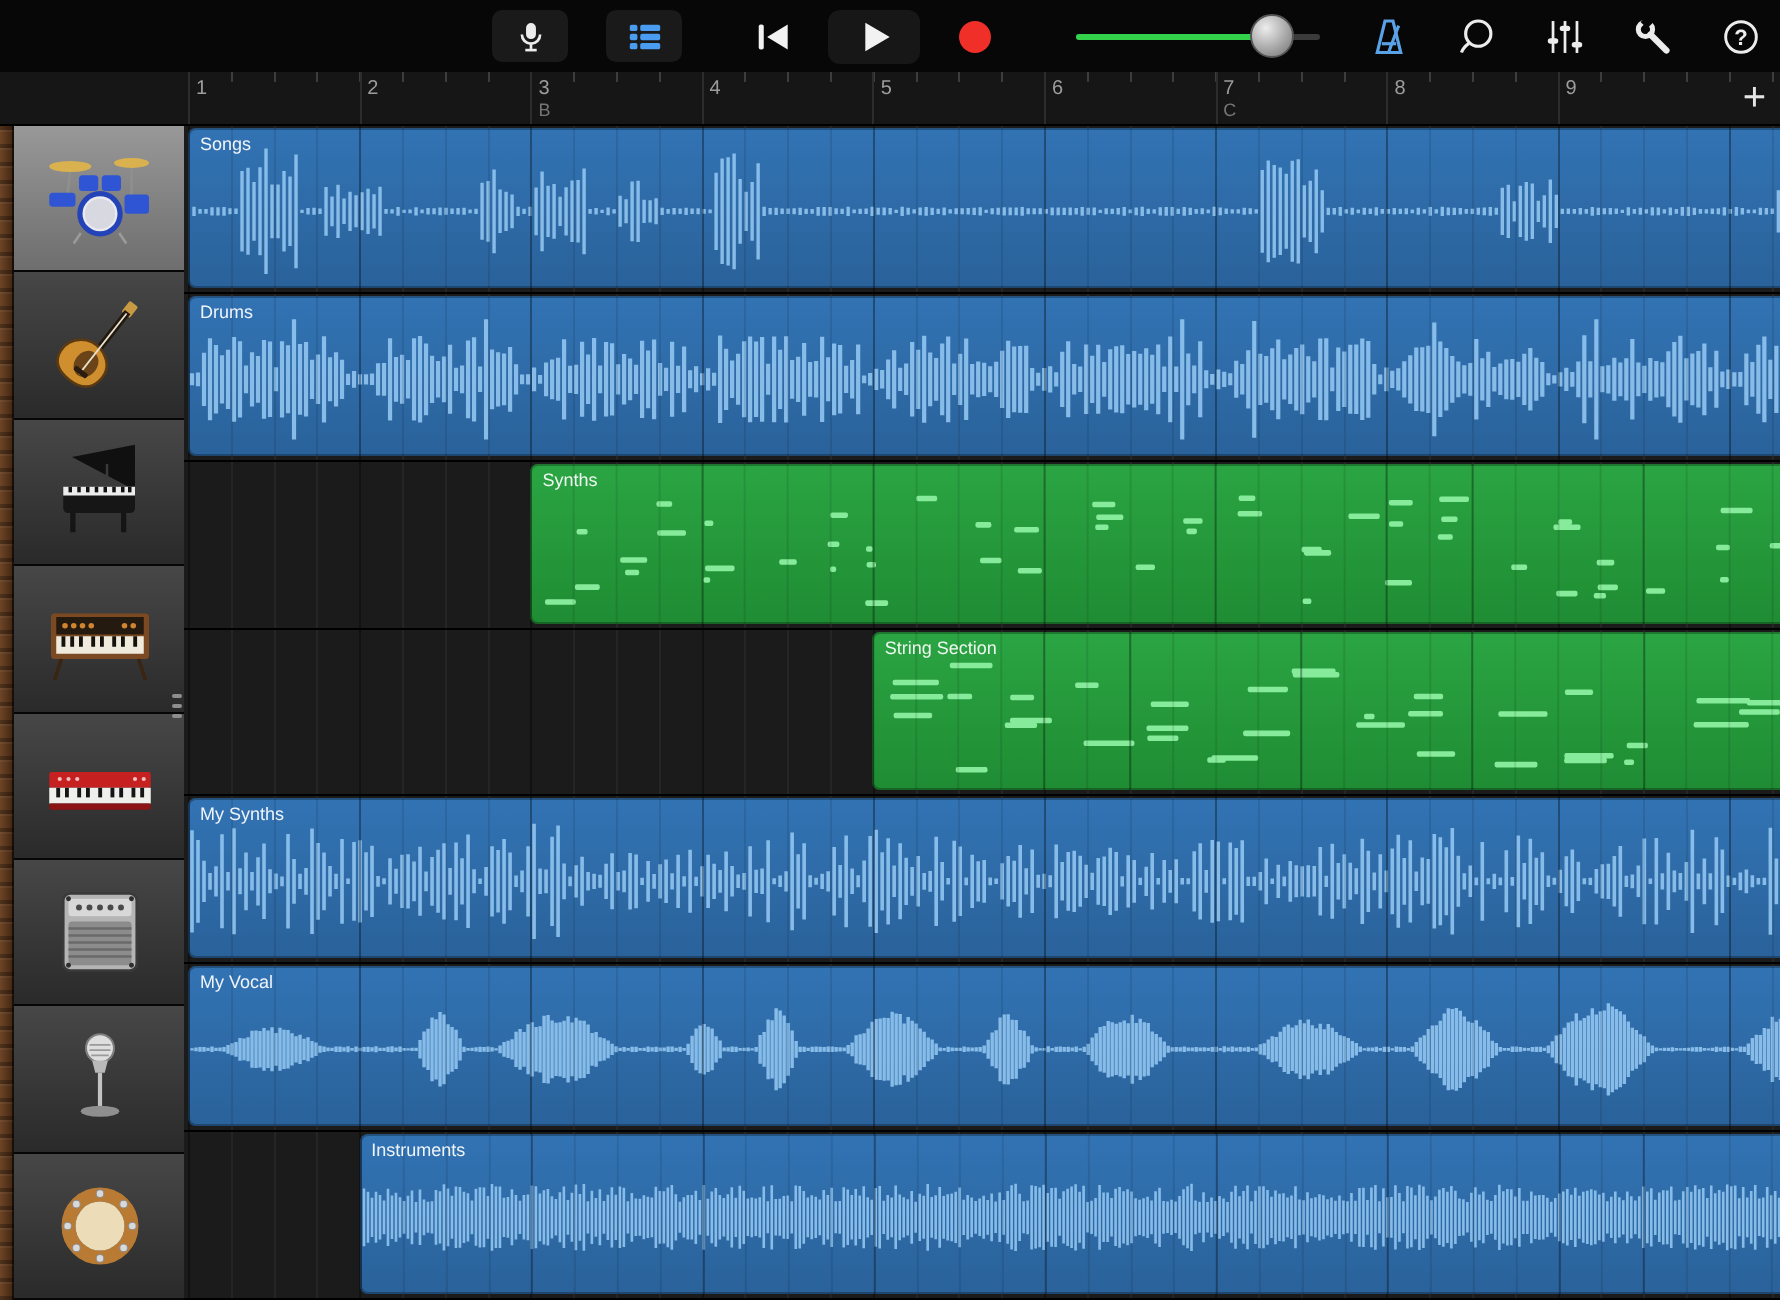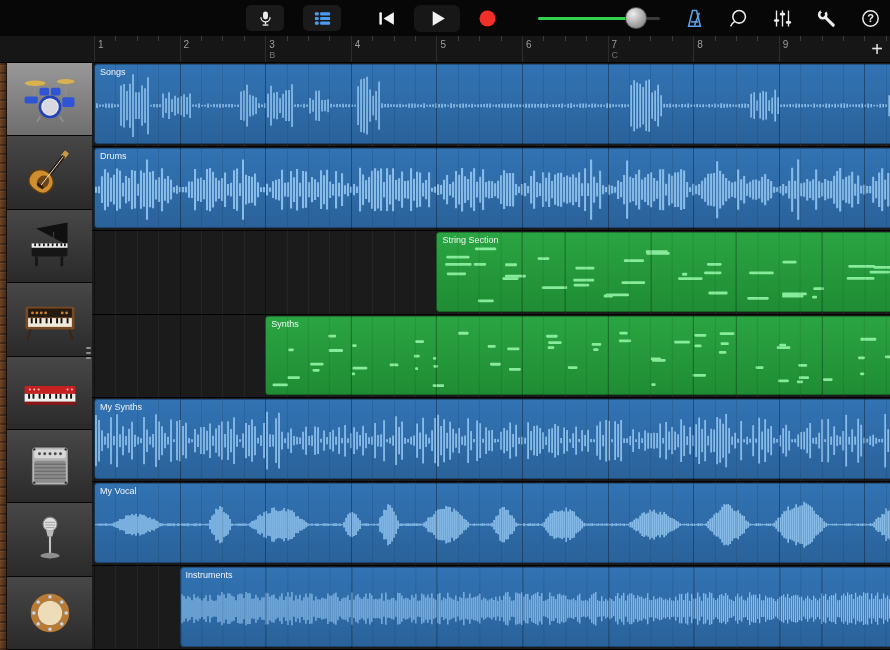--- a/index.html
+++ b/index.html
@@ -395,63 +395,20 @@
           <svg viewBox="0 0 813 69" preserveAspectRatio="none">
             <path d="M3.0,34.0V38.0M6.0,35.0V37.0M9.0,35.0V37.0M12.0,34.2V37.8M15.0,34.2V37.8M18.0,34.1V37.9M21.0,34.7V37.3M24.0,34.8V37.2M27.0,18.6V53.4M30.0,17.2V54.8M33.0,23.3V48.7M36.0,17.0V55.0M39.0,8.9V63.1M42.0,24.4V47.6M45.0,24.4V47.6M48.0,18.6V53.4M51.0,21.0V51.0M54.0,11.4V60.6M57.0,35.3V36.7M60.0,34.6V37.4M63.0,34.5V37.5M66.0,34.8V37.2M69.0,25.5V46.5M72.0,29.6V42.4M75.0,24.5V47.5M78.0,30.5V41.5M81.0,27.5V44.5M84.0,29.1V42.9M87.0,27.8V44.2M90.0,26.2V45.8M93.0,28.6V43.4M96.0,25.4V46.6M99.0,35.0V37.0M102.0,35.1V36.9M105.0,34.1V37.9M108.0,35.3V36.7M111.0,35.2V36.8M114.0,34.2V37.8M117.0,35.2V36.8M120.0,34.6V37.4M123.0,34.7V37.3M126.0,34.3V37.7M129.0,34.5V37.5M132.0,34.8V37.2M135.0,34.6V37.4M138.0,34.5V37.5M141.0,35.2V36.8M144.0,34.9V37.1M147.0,23.7V48.3M150.0,22.9V49.1M153.0,17.9V54.1M156.0,26.6V45.4M159.0,27.5V44.5M162.0,28.7V43.3M165.0,34.0V38.0M168.0,34.9V37.1M171.0,34.0V38.0M174.0,25.7V46.3M177.0,18.8V53.2M180.0,24.9V47.1M183.0,24.2V47.8M186.0,29.7V42.3M189.0,25.6V46.4M192.0,22.7V49.3M195.0,22.5V49.5M198.0,17.5V54.5M201.0,35.0V37.0M204.0,34.6V37.4M207.0,35.3V36.7M210.0,34.3V37.7M213.0,35.1V36.9M216.0,29.3V42.7M219.0,30.8V41.2M222.0,23.1V48.9M225.0,22.8V49.2M228.0,31.0V41.0M231.0,31.2V40.8M234.0,30.4V41.6M237.0,34.4V37.6M240.0,35.0V37.0M243.0,34.6V37.4M246.0,34.8V37.2M249.0,34.4V37.6M252.0,34.8V37.2M255.0,34.7V37.3M258.0,35.0V37.0M261.0,35.2V36.8M264.0,19.3V52.7M267.0,13.2V58.8M270.0,12.6V59.4M273.0,11.0V61.0M276.0,22.0V50.0M279.0,27.5V44.5M282.0,23.3V48.7M285.0,15.2V56.8M288.0,34.0V38.0M291.0,34.6V37.4M294.0,34.4V37.6M297.0,34.8V37.2M300.0,34.8V37.2M303.0,34.7V37.3M306.0,34.4V37.6M309.0,34.9V37.1M312.0,35.0V37.0M315.0,34.1V37.9M318.0,34.1V37.9M321.0,34.1V37.9M324.0,34.7V37.3M327.0,34.9V37.1M330.0,34.0V38.0M333.0,35.2V36.8M336.0,34.9V37.1M339.0,34.8V37.2M342.0,34.0V38.0M345.0,34.5V37.5M348.0,34.3V37.7M351.0,34.6V37.4M354.0,35.3V36.7M357.0,34.0V38.0M360.0,34.5V37.5M363.0,35.1V36.9M366.0,34.3V37.7M369.0,34.1V37.9M372.0,34.4V37.6M375.0,34.9V37.1M378.0,34.3V37.7M381.0,35.1V36.9M384.0,34.7V37.3M387.0,34.7V37.3M390.0,34.6V37.4M393.0,34.4V37.6M396.0,34.2V37.8M399.0,35.3V36.7M402.0,34.7V37.3M405.0,34.5V37.5M408.0,34.2V37.8M411.0,34.3V37.7M414.0,34.3V37.7M417.0,34.1V37.9M420.0,34.7V37.3M423.0,34.7V37.3M426.0,34.7V37.3M429.0,35.0V37.0M432.0,34.3V37.7M435.0,34.3V37.7M438.0,34.4V37.6M441.0,34.3V37.7M444.0,34.6V37.4M447.0,34.1V37.9M450.0,34.5V37.5M453.0,34.3V37.7M456.0,35.3V36.7M459.0,34.7V37.3M462.0,34.9V37.1M465.0,34.6V37.4M468.0,34.1V37.9M471.0,35.2V36.8M474.0,34.3V37.7M477.0,34.0V38.0M480.0,34.9V37.1M483.0,35.1V36.9M486.0,34.2V37.8M489.0,34.1V37.9M492.0,34.1V37.9M495.0,34.9V37.1M498.0,34.1V37.9M501.0,34.4V37.6M504.0,35.0V37.0M507.0,34.7V37.3M510.0,35.2V36.8M513.0,34.0V38.0M516.0,34.3V37.7M519.0,34.8V37.2M522.0,35.1V36.9M525.0,35.1V36.9M528.0,34.5V37.5M531.0,34.7V37.3M534.0,35.1V36.9M537.0,18.1V53.9M540.0,14.0V58.0M543.0,16.0V56.0M546.0,17.1V54.9M549.0,19.8V52.2M552.0,14.2V57.8M555.0,13.5V58.5M558.0,24.7V47.3M561.0,22.8V49.2M564.0,17.9V54.1M567.0,26.9V45.1M570.0,34.4V37.6M573.0,34.6V37.4M576.0,34.1V37.9M579.0,35.1V36.9M582.0,34.5V37.5M585.0,35.2V36.8M588.0,34.5V37.5M591.0,34.8V37.2M594.0,34.2V37.8M597.0,35.0V37.0M600.0,35.0V37.0M603.0,34.6V37.4M606.0,34.9V37.1M609.0,34.7V37.3M612.0,35.2V36.8M615.0,34.5V37.5M618.0,35.1V36.9M621.0,34.1V37.9M624.0,35.1V36.9M627.0,34.0V38.0M630.0,34.3V37.7M633.0,34.4V37.6M636.0,34.6V37.4M639.0,35.0V37.0M642.0,34.9V37.1M645.0,34.5V37.5M648.0,34.3V37.7M651.0,34.1V37.9M654.0,34.5V37.5M657.0,25.8V46.2M660.0,24.5V47.5M663.0,31.6V40.4M666.0,24.9V47.1M669.0,23.3V48.7M672.0,24.0V48.0M675.0,31.4V40.6M678.0,29.0V43.0M681.0,22.3V49.7M684.0,28.8V43.2M687.0,34.9V37.1M690.0,34.8V37.2M693.0,35.0V37.0M696.0,34.6V37.4M699.0,35.0V37.0M702.0,34.1V37.9M705.0,34.4V37.6M708.0,34.7V37.3M711.0,34.6V37.4M714.0,34.8V37.2M717.0,35.3V36.7M720.0,34.2V37.8M723.0,35.0V37.0M726.0,34.5V37.5M729.0,35.1V36.9M732.0,34.2V37.8M735.0,34.3V37.7M738.0,35.1V36.9M741.0,34.3V37.7M744.0,35.0V37.0M747.0,34.1V37.9M750.0,34.0V38.0M753.0,34.4V37.6M756.0,35.0V37.0M759.0,35.1V36.9M762.0,34.8V37.2M765.0,34.7V37.3M768.0,34.2V37.8M771.0,35.0V37.0M774.0,34.1V37.9M777.0,34.6V37.4M780.0,35.2V36.8M783.0,35.2V36.8M786.0,34.4V37.6M789.0,34.6V37.4M792.0,34.8V37.2M795.0,26.9V45.1M798.0,28.8V43.2M801.0,29.9V42.1M804.0,25.9V46.1M807.0,30.7V41.3M810.0,24.6V47.4M813.0,25.8V46.2" stroke="#8fc3ef" stroke-width="1.7" fill="none" opacity="0.92"></path>
           </svg>
         </div>
       </div>
       <div class="lane">
         <div class="region audio" style="left: 2px; width: 813.2px; --gx: 0px; background: linear-gradient(rgb(50, 115, 180), rgb(42, 98, 154));">
           <span class="region-label">Drums</span>
           <svg viewBox="0 0 813 69" preserveAspectRatio="none">
             <path d="M2.0,33.4V38.6M5.0,33.0V39.0M8.0,24.5V47.5M11.0,18.3V53.7M14.0,21.2V50.8M17.0,25.6V46.4M20.0,23.2V48.8M23.0,17.7V54.3M26.0,19.5V52.5M29.0,30.0V42.0M32.0,24.3V47.7M35.0,25.9V46.1M38.0,19.0V53.0M41.0,19.7V52.3M44.0,30.8V41.2M47.0,19.5V52.5M50.0,21.3V50.7M53.0,10.0V62.0M56.0,20.7V51.3M59.0,19.9V52.1M62.0,27.5V44.5M65.0,25.3V46.7M68.0,17.4V54.6M71.0,26.5V45.5M74.0,24.3V47.7M77.0,27.5V44.5M80.0,33.6V38.4M83.0,32.4V39.6M86.0,33.8V38.2M89.0,33.8V38.2M92.0,33.5V38.5M95.0,29.0V43.0M98.0,28.9V43.1M101.0,18.2V53.8M104.0,26.3V45.7M107.0,25.4V46.6M110.0,27.7V44.3M113.0,18.2V53.8M116.0,17.3V54.7M119.0,20.5V51.5M122.0,25.8V46.2M125.0,28.1V43.9M128.0,26.1V45.9M131.0,21.1V50.9M134.0,31.0V41.0M137.0,30.0V42.0M140.0,19.2V52.8M143.0,17.8V54.2M146.0,30.5V41.5M149.0,10.0V62.0M152.0,23.1V48.9M155.0,24.3V47.7M158.0,24.8V47.2M161.0,22.0V50.0M164.0,29.5V42.5M167.0,33.9V38.1M170.0,33.8V38.2M173.0,30.9V41.1M176.0,34.1V37.9M179.0,28.7V43.3M182.0,27.4V44.6M185.0,26.7V45.3M188.0,18.7V53.3M191.0,30.1V41.9M194.0,29.7V42.3M197.0,19.8V52.2M200.0,25.3V46.7M203.0,18.1V53.9M206.0,30.0V42.0M209.0,19.9V52.1M212.0,20.4V51.6M215.0,29.5V42.5M218.0,25.1V46.9M221.0,27.0V45.0M224.0,29.7V42.3M227.0,19.3V52.7M230.0,23.5V48.5M233.0,18.8V53.2M236.0,28.9V43.1M239.0,31.0V41.0M242.0,19.8V52.2M245.0,30.1V41.9M248.0,21.8V50.2M251.0,32.1V39.9M254.0,30.4V41.6M257.0,33.4V38.6M260.0,31.2V40.8M263.0,33.2V38.8M266.0,17.1V54.9M269.0,22.8V49.2M272.0,27.9V44.1M275.0,25.0V47.0M278.0,19.6V52.4M281.0,17.5V54.5M284.0,19.7V52.3M287.0,17.7V54.3M290.0,29.3V42.7M293.0,17.5V54.5M296.0,23.2V48.8M299.0,17.4V54.6M302.0,27.6V44.4M305.0,26.2V45.8M308.0,20.3V51.7M311.0,28.5V43.5M314.0,28.1V43.9M317.0,17.6V54.4M320.0,26.5V45.5M323.0,20.5V51.5M326.0,21.2V50.8M329.0,30.1V41.9M332.0,27.7V44.3M335.0,20.9V51.1M338.0,34.3V37.7M341.0,33.3V38.7M344.0,31.4V40.6M347.0,32.0V40.0M350.0,27.4V44.6M353.0,23.4V48.6M356.0,31.0V41.0M359.0,29.2V42.8M362.0,19.9V52.1M365.0,23.2V48.8M368.0,17.2V54.8M371.0,24.4V47.6M374.0,26.8V45.2M377.0,20.5V51.5M380.0,17.5V54.5M383.0,29.2V42.8M386.0,24.9V47.1M389.0,18.4V53.6M392.0,29.4V42.6M395.0,28.3V43.7M398.0,28.8V43.2M401.0,30.4V41.6M404.0,28.4V43.6M407.0,23.6V48.4M410.0,19.3V52.7M413.0,21.8V50.2M416.0,21.6V50.4M419.0,21.5V50.5M422.0,31.1V40.9M425.0,33.2V38.8M428.0,31.1V40.9M431.0,30.3V41.7M434.0,32.9V39.1M437.0,24.1V47.9M440.0,19.6V52.4M443.0,29.4V42.6M446.0,30.5V41.5M449.0,21.0V51.0M452.0,25.8V46.2M455.0,21.1V50.9M458.0,28.5V43.5M461.0,23.0V49.0M464.0,21.7V50.3M467.0,21.3V50.7M470.0,25.1V46.9M473.0,23.8V48.2M476.0,25.0V47.0M479.0,22.6V49.4M482.0,25.4V46.6M485.0,20.9V51.1M488.0,30.5V41.5M491.0,17.5V54.5M494.0,30.5V41.5M497.0,10.0V62.0M500.0,24.8V47.2M503.0,30.0V42.0M506.0,19.6V52.4M509.0,32.1V39.9M512.0,33.7V38.3M515.0,31.7V40.3M518.0,32.7V39.3M521.0,33.4V38.6M524.0,28.0V44.0M527.0,29.4V42.6M530.0,23.4V48.6M533.0,10.8V61.2M536.0,24.9V47.1M539.0,25.9V46.1M542.0,22.6V49.4M545.0,18.8V53.2M548.0,27.3V44.7M551.0,25.3V46.7M554.0,22.5V49.5M557.0,20.9V51.1M560.0,26.0V46.0M563.0,28.2V43.8M566.0,18.4V53.6M569.0,18.3V53.7M572.0,30.9V41.1M575.0,22.3V49.7M578.0,24.0V48.0M581.0,21.1V50.9M584.0,21.0V51.0M587.0,18.4V53.6M590.0,19.4V52.6M593.0,29.4V42.6M596.0,33.9V38.1M599.0,30.9V41.1M602.0,32.3V39.7M605.0,31.2V40.8M608.0,28.2V43.8M611.0,25.6V46.4M614.0,22.3V49.7M617.0,22.1V49.9M620.0,21.5V50.5M623.0,11.4V60.6M626.0,19.7V52.3M629.0,22.5V49.5M632.0,25.9V46.1M635.0,28.3V43.7M638.0,29.9V42.1M641.0,28.9V43.1M644.0,18.6V53.4M647.0,26.9V45.1M650.0,24.1V47.9M653.0,30.7V41.3M656.0,29.2V42.8M659.0,27.4V44.6M662.0,27.2V44.8M665.0,28.4V43.6M668.0,24.9V47.1M671.0,22.5V49.5M674.0,26.7V45.3M677.0,28.5V43.5M680.0,33.4V38.6M683.0,34.2V37.8M686.0,32.9V39.1M689.0,31.0V41.0M692.0,32.8V39.2M695.0,28.3V43.7M698.0,17.0V55.0M701.0,28.2V43.8M704.0,10.0V62.0M707.0,30.4V41.6M710.0,29.9V42.1M713.0,26.7V45.3M716.0,28.7V43.3M719.0,26.9V45.1M722.0,18.6V53.4M725.0,28.7V43.3M728.0,30.1V41.9M731.0,26.8V45.2M734.0,28.1V43.9M737.0,28.6V43.4M740.0,23.9V48.1M743.0,19.9V52.1M746.0,17.2V54.8M749.0,26.9V45.1M752.0,24.8V47.2M755.0,23.8V48.2M758.0,20.5V51.5M761.0,30.8V41.2M764.0,23.7V48.3M767.0,32.6V39.4M770.0,31.8V40.2M773.0,32.9V39.1M776.0,32.8V39.2M779.0,24.8V47.2M782.0,28.5V43.5M785.0,21.1V50.9M788.0,17.5V54.5M791.0,27.5V44.5M794.0,21.5V50.5M797.0,21.1V50.9M800.0,30.6V41.4M803.0,27.3V44.7M806.0,20.5V51.5M809.0,25.4V46.6M812.0,21.5V50.5" stroke="#8fc3ef" stroke-width="2.1" fill="none" opacity="0.92"></path>
-          </svg>
-        </div>
-      </div>
-      <div class="lane">
-        <div class="region midi" style="left: 344.4px; width: 470.8px; --gx: -342.4px; background: linear-gradient(rgb(43, 165, 67), rgb(31, 140, 51));">
-          <span class="region-label">String Section</span>
-          <svg viewBox="0 0 471 69" preserveAspectRatio="none">
-            <rect x="10.8" y="34.9" width="19.3" height="2.4" rx="1" fill="#86eb9a"></rect>
-            <rect x="9.1" y="26.8" width="26.5" height="2.4" rx="1" fill="#86eb9a"></rect>
-            <rect x="10.3" y="20.6" width="23.2" height="2.4" rx="1" fill="#86eb9a"></rect>
-            <rect x="38.9" y="13.3" width="21.4" height="2.4" rx="1" fill="#86eb9a"></rect>
-            <rect x="41.9" y="58.3" width="15.9" height="2.4" rx="1" fill="#86eb9a"></rect>
-            <rect x="37.7" y="26.7" width="12.4" height="2.4" rx="1" fill="#86eb9a"></rect>
-            <rect x="66.4" y="39.1" width="16.2" height="2.4" rx="1" fill="#86eb9a"></rect>
-            <rect x="69.1" y="27.1" width="12.0" height="2.4" rx="1" fill="#86eb9a"></rect>
-            <rect x="69.0" y="37.0" width="21.0" height="2.4" rx="1" fill="#86eb9a"></rect>
-            <rect x="101.6" y="21.8" width="11.8" height="2.4" rx="1" fill="#86eb9a"></rect>
-            <rect x="105.8" y="46.9" width="25.5" height="2.4" rx="1" fill="#86eb9a"></rect>
-            <rect x="137.7" y="44.7" width="15.6" height="2.4" rx="1" fill="#86eb9a"></rect>
-            <rect x="137.3" y="40.4" width="21.0" height="2.4" rx="1" fill="#86eb9a"></rect>
-            <rect x="139.4" y="30.0" width="19.1" height="2.4" rx="1" fill="#86eb9a"></rect>
-            <rect x="167.7" y="54.1" width="9.3" height="2.4" rx="1" fill="#86eb9a"></rect>
-            <rect x="169.8" y="53.2" width="23.4" height="2.4" rx="1" fill="#86eb9a"></rect>
-            <rect x="185.6" y="42.6" width="23.6" height="2.4" rx="1" fill="#86eb9a"></rect>
-            <rect x="187.9" y="23.6" width="20.2" height="2.4" rx="1" fill="#86eb9a"></rect>
-            <rect x="209.9" y="15.8" width="22.0" height="2.4" rx="1" fill="#86eb9a"></rect>
-            <rect x="210.5" y="17.3" width="23.3" height="2.4" rx="1" fill="#86eb9a"></rect>
-            <rect x="246.1" y="35.3" width="5.3" height="2.4" rx="1" fill="#86eb9a"></rect>
-            <rect x="242.2" y="39.0" width="24.4" height="2.4" rx="1" fill="#86eb9a"></rect>
-            <rect x="268.2" y="34.1" width="17.4" height="2.4" rx="1" fill="#86eb9a"></rect>
-            <rect x="271.0" y="26.7" width="14.7" height="2.4" rx="1" fill="#86eb9a"></rect>
-            <rect x="272.5" y="51.5" width="19.2" height="2.4" rx="1" fill="#86eb9a"></rect>
-            <rect x="313.3" y="34.2" width="24.6" height="2.4" rx="1" fill="#86eb9a"></rect>
-            <rect x="311.4" y="56.1" width="21.5" height="2.4" rx="1" fill="#86eb9a"></rect>
-            <rect x="346.3" y="52.3" width="24.7" height="2.4" rx="1" fill="#86eb9a"></rect>
-            <rect x="346.2" y="54.3" width="21.4" height="2.4" rx="1" fill="#86eb9a"></rect>
-            <rect x="346.6" y="24.8" width="14.1" height="2.4" rx="1" fill="#86eb9a"></rect>
-            <rect x="377.5" y="47.8" width="10.6" height="2.4" rx="1" fill="#86eb9a"></rect>
-            <rect x="376.2" y="55.1" width="5.0" height="2.4" rx="1" fill="#86eb9a"></rect>
-            <rect x="412.4" y="28.5" width="26.9" height="2.4" rx="1" fill="#86eb9a"></rect>
-            <rect x="411.0" y="38.9" width="27.6" height="2.4" rx="1" fill="#86eb9a"></rect>
-            <rect x="437.6" y="29.4" width="28.2" height="2.4" rx="1" fill="#86eb9a"></rect>
-            <rect x="433.7" y="33.4" width="20.4" height="2.4" rx="1" fill="#86eb9a"></rect>
           </svg>
         </div>
       </div>
       <div class="lane">
         <div class="region midi" style="left: 173.2px; width: 642px; --gx: -171.2px; background: linear-gradient(rgb(43, 165, 67), rgb(31, 140, 51));">
           <span class="region-label">Synths</span>
           <svg viewBox="0 0 642 69" preserveAspectRatio="none">
             <rect x="7.5" y="58.4" width="15.4" height="2.4" rx="1" fill="#86eb9a"></rect>
             <rect x="22.4" y="52.0" width="12.5" height="2.4" rx="1" fill="#86eb9a"></rect>
             <rect x="23.3" y="28.1" width="5.5" height="2.4" rx="1" fill="#86eb9a"></rect>
@@ -501,20 +458,63 @@
             <rect x="533.3" y="41.4" width="8.9" height="2.4" rx="1" fill="#86eb9a"></rect>
             <rect x="558.0" y="53.7" width="9.6" height="2.4" rx="1" fill="#86eb9a"></rect>
             <rect x="595.3" y="18.9" width="16.0" height="2.4" rx="1" fill="#86eb9a"></rect>
             <rect x="593.0" y="34.9" width="7.0" height="2.4" rx="1" fill="#86eb9a"></rect>
             <rect x="595.0" y="48.8" width="4.4" height="2.4" rx="1" fill="#86eb9a"></rect>
             <rect x="619.9" y="34.1" width="13.9" height="2.4" rx="1" fill="#86eb9a"></rect>
           </svg>
         </div>
       </div>
       <div class="lane">
+        <div class="region midi" style="left: 344.4px; width: 470.8px; --gx: -342.4px; background: linear-gradient(rgb(43, 165, 67), rgb(31, 140, 51));">
+          <span class="region-label">String Section</span>
+          <svg viewBox="0 0 471 69" preserveAspectRatio="none">
+            <rect x="10.8" y="34.9" width="19.3" height="2.4" rx="1" fill="#86eb9a"></rect>
+            <rect x="9.1" y="26.8" width="26.5" height="2.4" rx="1" fill="#86eb9a"></rect>
+            <rect x="10.3" y="20.6" width="23.2" height="2.4" rx="1" fill="#86eb9a"></rect>
+            <rect x="38.9" y="13.3" width="21.4" height="2.4" rx="1" fill="#86eb9a"></rect>
+            <rect x="41.9" y="58.3" width="15.9" height="2.4" rx="1" fill="#86eb9a"></rect>
+            <rect x="37.7" y="26.7" width="12.4" height="2.4" rx="1" fill="#86eb9a"></rect>
+            <rect x="66.4" y="39.1" width="16.2" height="2.4" rx="1" fill="#86eb9a"></rect>
+            <rect x="69.1" y="27.1" width="12.0" height="2.4" rx="1" fill="#86eb9a"></rect>
+            <rect x="69.0" y="37.0" width="21.0" height="2.4" rx="1" fill="#86eb9a"></rect>
+            <rect x="101.6" y="21.8" width="11.8" height="2.4" rx="1" fill="#86eb9a"></rect>
+            <rect x="105.8" y="46.9" width="25.5" height="2.4" rx="1" fill="#86eb9a"></rect>
+            <rect x="137.7" y="44.7" width="15.6" height="2.4" rx="1" fill="#86eb9a"></rect>
+            <rect x="137.3" y="40.4" width="21.0" height="2.4" rx="1" fill="#86eb9a"></rect>
+            <rect x="139.4" y="30.0" width="19.1" height="2.4" rx="1" fill="#86eb9a"></rect>
+            <rect x="167.7" y="54.1" width="9.3" height="2.4" rx="1" fill="#86eb9a"></rect>
+            <rect x="169.8" y="53.2" width="23.4" height="2.4" rx="1" fill="#86eb9a"></rect>
+            <rect x="185.6" y="42.6" width="23.6" height="2.4" rx="1" fill="#86eb9a"></rect>
+            <rect x="187.9" y="23.6" width="20.2" height="2.4" rx="1" fill="#86eb9a"></rect>
+            <rect x="209.9" y="15.8" width="22.0" height="2.4" rx="1" fill="#86eb9a"></rect>
+            <rect x="210.5" y="17.3" width="23.3" height="2.4" rx="1" fill="#86eb9a"></rect>
+            <rect x="246.1" y="35.3" width="5.3" height="2.4" rx="1" fill="#86eb9a"></rect>
+            <rect x="242.2" y="39.0" width="24.4" height="2.4" rx="1" fill="#86eb9a"></rect>
+            <rect x="268.2" y="34.1" width="17.4" height="2.4" rx="1" fill="#86eb9a"></rect>
+            <rect x="271.0" y="26.7" width="14.7" height="2.4" rx="1" fill="#86eb9a"></rect>
+            <rect x="272.5" y="51.5" width="19.2" height="2.4" rx="1" fill="#86eb9a"></rect>
+            <rect x="313.3" y="34.2" width="24.6" height="2.4" rx="1" fill="#86eb9a"></rect>
+            <rect x="311.4" y="56.1" width="21.5" height="2.4" rx="1" fill="#86eb9a"></rect>
+            <rect x="346.3" y="52.3" width="24.7" height="2.4" rx="1" fill="#86eb9a"></rect>
+            <rect x="346.2" y="54.3" width="21.4" height="2.4" rx="1" fill="#86eb9a"></rect>
+            <rect x="346.6" y="24.8" width="14.1" height="2.4" rx="1" fill="#86eb9a"></rect>
+            <rect x="377.5" y="47.8" width="10.6" height="2.4" rx="1" fill="#86eb9a"></rect>
+            <rect x="376.2" y="55.1" width="5.0" height="2.4" rx="1" fill="#86eb9a"></rect>
+            <rect x="412.4" y="28.5" width="26.9" height="2.4" rx="1" fill="#86eb9a"></rect>
+            <rect x="411.0" y="38.9" width="27.6" height="2.4" rx="1" fill="#86eb9a"></rect>
+            <rect x="437.6" y="29.4" width="28.2" height="2.4" rx="1" fill="#86eb9a"></rect>
+            <rect x="433.7" y="33.4" width="20.4" height="2.4" rx="1" fill="#86eb9a"></rect>
+          </svg>
+        </div>
+      </div>
+      <div class="lane">
         <div class="region audio" style="left: 2px; width: 813.2px; --gx: 0px; background: linear-gradient(rgb(50, 115, 180), rgb(42, 98, 154));">
           <span class="region-label">My Synths</span>
           <svg viewBox="0 0 813 69" preserveAspectRatio="none">
             <path d="M2.0,13.9V58.1M5.0,18.1V53.9M8.0,27.1V44.9M11.0,32.4V39.6M14.0,29.5V42.5M17.0,15.7V56.3M20.0,32.0V40.0M23.0,13.1V58.9M26.0,30.4V41.6M29.0,23.5V48.5M32.0,32.0V40.0M35.0,25.6V46.4M38.0,19.7V52.3M41.0,30.8V41.2M44.0,32.6V39.4M47.0,33.9V38.1M50.0,15.6V56.4M53.0,26.3V45.7M56.0,32.7V39.3M59.0,30.2V41.8M62.0,13.2V58.8M65.0,19.4V52.6M68.0,23.5V48.5M71.0,29.4V42.6M74.0,32.7V39.3M77.0,17.7V54.3M80.0,34.8V37.2M83.0,19.0V53.0M86.0,18.2V53.8M89.0,23.4V48.6M92.0,20.6V51.4M95.0,33.7V38.3M98.0,34.7V37.3M101.0,26.0V46.0M104.0,30.6V41.4M107.0,24.5V47.5M110.0,24.3V47.7M113.0,27.4V44.6M116.0,21.1V50.9M119.0,31.7V40.3M122.0,25.5V46.5M125.0,22.4V49.6M128.0,19.5V52.5M131.0,30.2V41.8M134.0,19.2V52.8M137.0,26.0V46.0M140.0,15.8V56.2M143.0,30.8V41.2M146.0,34.8V37.2M149.0,29.8V42.2M152.0,20.8V51.2M155.0,22.5V49.5M158.0,17.7V54.3M161.0,23.5V48.5M164.0,33.5V38.5M167.0,31.3V40.7M170.0,20.8V51.2M173.0,11.1V60.9M176.0,30.5V41.5M179.0,30.9V41.1M182.0,16.7V55.3M185.0,11.9V60.1M188.0,28.3V43.7M191.0,33.9V38.1M194.0,29.0V43.0M197.0,25.4V46.6M200.0,32.0V40.0M203.0,32.7V39.3M206.0,33.2V38.8M209.0,28.4V43.6M212.0,23.9V48.1M215.0,32.0V40.0M218.0,31.3V40.7M221.0,23.8V48.2M224.0,24.4V47.6M227.0,34.4V37.6M230.0,27.2V44.8M233.0,32.8V39.2M236.0,28.6V43.4M239.0,26.6V45.4M242.0,32.5V39.5M245.0,24.5V47.5M248.0,33.8V38.2M251.0,22.4V49.6M254.0,34.0V38.0M257.0,29.5V42.5M260.0,24.5V47.5M263.0,28.4V43.6M266.0,31.1V40.9M269.0,23.1V48.9M272.0,29.4V42.6M275.0,33.1V38.9M278.0,32.4V39.6M281.0,20.8V51.2M284.0,31.0V41.0M287.0,30.5V41.5M290.0,18.3V53.7M293.0,34.7V37.3M296.0,33.5V38.5M299.0,31.6V40.4M302.0,14.9V57.1M305.0,24.3V47.7M308.0,19.5V52.5M311.0,33.4V38.6M314.0,34.5V37.5M317.0,32.7V39.3M320.0,31.6V40.4M323.0,21.2V50.8M326.0,28.9V43.1M329.0,16.2V55.8M332.0,30.5V41.5M335.0,33.4V38.6M338.0,27.0V45.0M341.0,16.4V55.6M344.0,13.7V58.3M347.0,23.4V48.6M350.0,17.4V54.6M353.0,29.2V42.8M356.0,19.6V52.4M359.0,25.8V46.2M362.0,29.8V42.2M365.0,25.1V46.9M368.0,32.4V39.6M371.0,31.5V40.5M374.0,16.7V55.3M377.0,27.7V44.3M380.0,34.6V37.4M383.0,18.5V53.5M386.0,21.0V51.0M389.0,34.3V37.7M392.0,24.5V47.5M395.0,27.3V44.7M398.0,26.8V45.2M401.0,34.3V37.7M404.0,34.8V37.2M407.0,28.2V43.8M410.0,25.1V46.9M413.0,27.1V44.9M416.0,20.3V51.7M419.0,30.3V41.7M422.0,22.3V49.7M425.0,33.2V38.8M428.0,32.7V39.3M431.0,33.4V38.6M434.0,20.1V51.9M437.0,27.7V44.3M440.0,23.3V48.7M443.0,22.8V49.2M446.0,25.0V47.0M449.0,28.8V43.2M452.0,32.3V39.7M455.0,25.9V46.1M458.0,25.3V46.7M461.0,21.5V50.5M464.0,23.3V48.7M467.0,33.8V38.2M470.0,24.7V47.3M473.0,26.8V45.2M476.0,34.4V37.6M479.0,29.7V42.3M482.0,23.8V48.2M485.0,34.6V37.4M488.0,26.8V45.2M491.0,31.1V40.9M494.0,26.5V45.5M497.0,34.6V37.4M500.0,34.7V37.3M503.0,23.0V49.0M506.0,19.5V52.5M509.0,31.1V40.9M512.0,18.1V53.9M515.0,18.8V53.2M518.0,34.7V37.3M521.0,19.2V52.8M524.0,21.6V50.4M527.0,18.2V53.8M530.0,34.0V38.0M533.0,34.0V38.0M536.0,32.0V40.0M539.0,26.1V45.9M542.0,34.8V37.2M545.0,28.8V43.2M548.0,33.9V38.1M551.0,27.2V44.8M554.0,29.1V42.9M557.0,29.5V42.5M560.0,29.1V42.9M563.0,29.4V42.6M566.0,21.2V50.8M569.0,33.6V38.4M572.0,19.8V52.2M575.0,28.1V43.9M578.0,24.3V47.7M581.0,28.0V44.0M584.0,30.4V41.6M587.0,17.6V54.4M590.0,22.8V49.2M593.0,32.2V39.8M596.0,24.3V47.7M599.0,31.3V40.7M602.0,21.8V50.2M605.0,15.9V56.1M608.0,25.9V46.1M611.0,18.2V53.8M614.0,31.8V40.2M617.0,25.7V46.3M620.0,26.3V45.7M623.0,15.6V56.4M626.0,17.0V55.0M629.0,21.3V50.7M632.0,13.0V59.0M635.0,25.0V47.0M638.0,32.5V39.5M641.0,29.2V42.8M644.0,34.3V37.7M647.0,19.0V53.0M650.0,34.7V37.3M653.0,32.7V39.3M656.0,34.3V37.7M659.0,22.6V49.4M662.0,34.1V37.9M665.0,16.2V55.8M668.0,28.1V43.9M671.0,17.6V54.4M674.0,25.8V46.2M677.0,23.4V48.6M680.0,33.5V38.5M683.0,34.5V37.5M686.0,31.0V41.0M689.0,25.2V46.8M692.0,22.3V49.7M695.0,27.5V44.5M698.0,34.7V37.3M701.0,34.4V37.6M704.0,30.7V41.3M707.0,28.6V43.4M710.0,28.4V43.6M713.0,25.1V46.9M716.0,20.7V51.3M719.0,33.6V38.4M722.0,33.0V39.0M725.0,29.2V42.8M728.0,17.5V54.5M731.0,34.8V37.2M734.0,17.3V54.7M737.0,32.5V39.5M740.0,23.6V48.4M743.0,31.3V40.7M746.0,32.4V39.6M749.0,27.6V44.4M752.0,13.7V58.3M755.0,32.6V39.4M758.0,26.1V45.9M761.0,32.5V39.5M764.0,17.0V55.0M767.0,22.3V49.7M770.0,33.5V38.5M773.0,34.4V37.6M776.0,32.2V39.8M779.0,30.9V41.1M782.0,33.4V38.6M785.0,34.6V37.4M788.0,34.4V37.6M791.0,12.9V59.1M794.0,26.1V45.9M797.0,32.9V39.1M800.0,19.7V52.3M803.0,30.8V41.2M806.0,22.8V49.2M809.0,29.4V42.6M812.0,32.0V40.0" stroke="#8fc3ef" stroke-width="1.8" fill="none" opacity="0.92"></path>
           </svg>
         </div>
       </div>
       <div class="lane">
         <div class="region audio" style="left: 2px; width: 813.2px; --gx: 0px; background: linear-gradient(rgb(50, 115, 180), rgb(42, 98, 154));">
           <span class="region-label">My Vocal</span>

